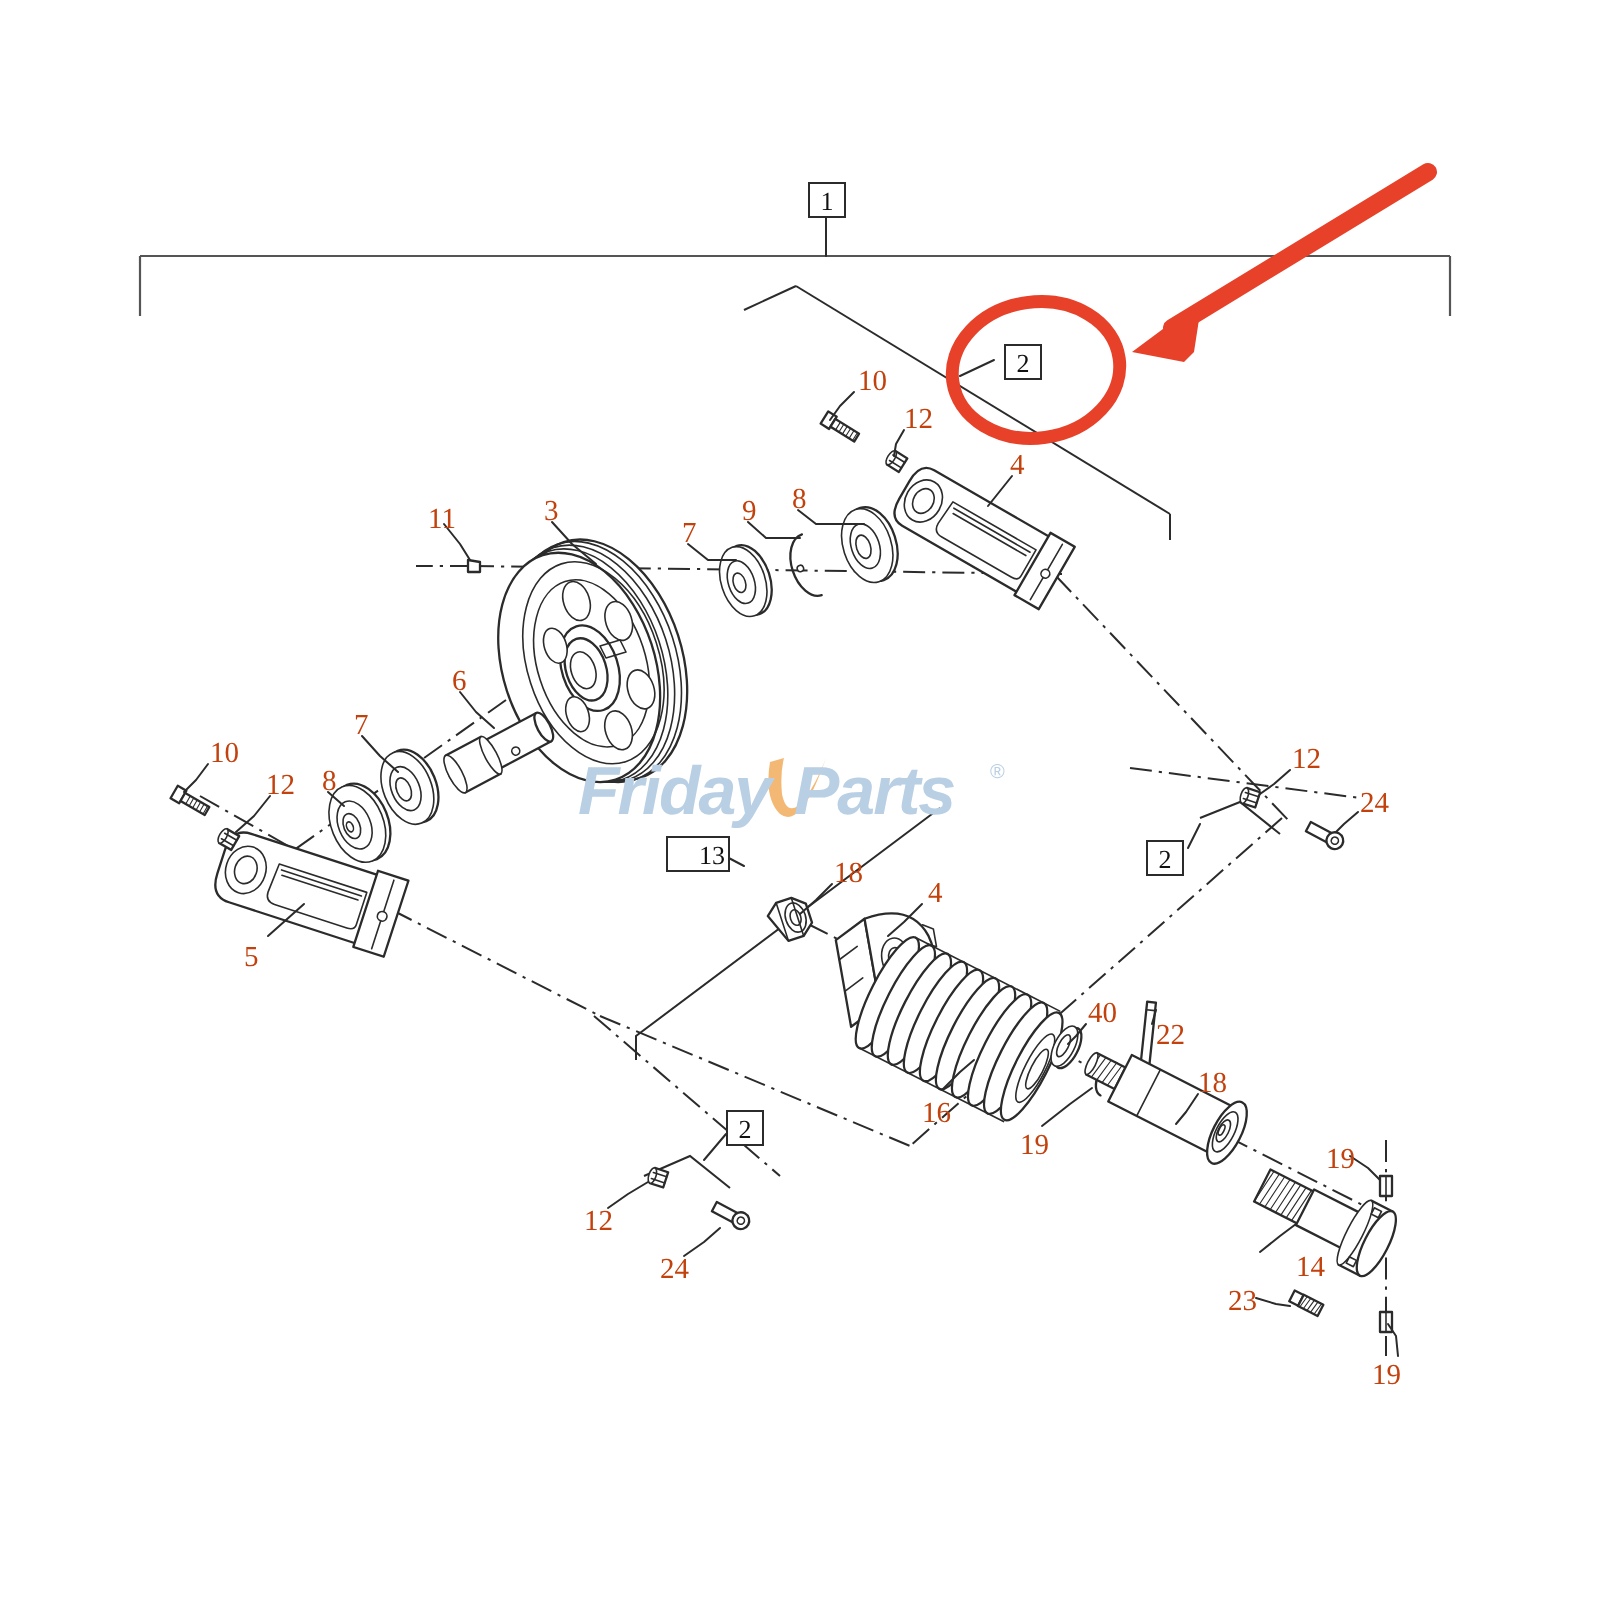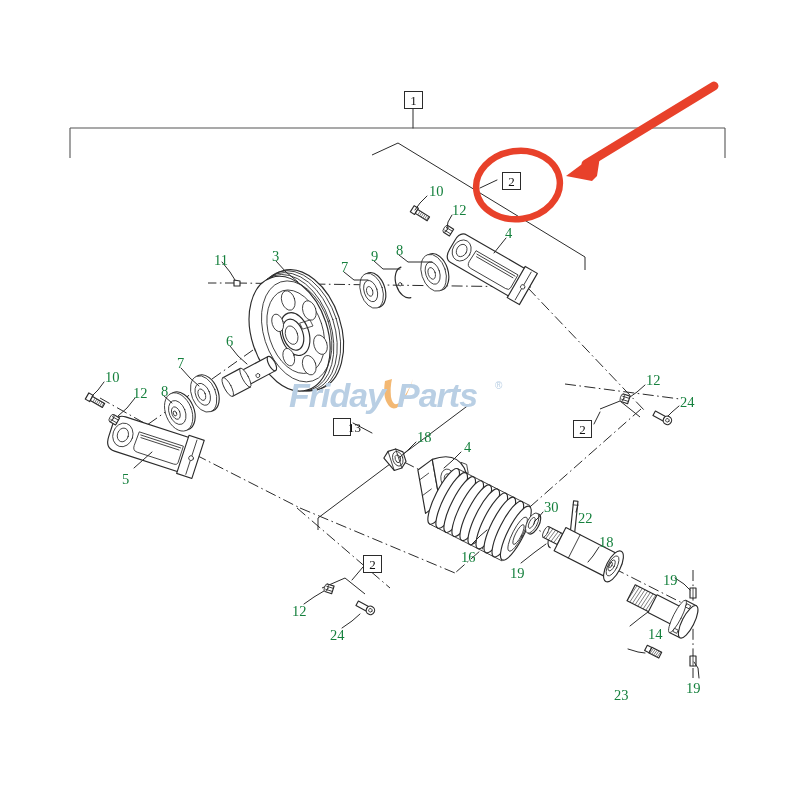--- a/index.html
+++ b/index.html
@@ -35,21 +35,21 @@
     text-align: center;
     line-height: 17px;
     width: 19px;
     height: 18px;
     box-sizing: border-box;
   }
   .ref-num {
     position: absolute;
     font-family: "Liberation Serif", serif;
     font-size: 14.5px;
-    color: #15803d;
+    color: #c2410c;
     white-space: nowrap;
     line-height: 1;
   }
   #watermark {
     position: absolute;
     left: 289px;
     top: 377px;
     width: 235px;
     height: 40px;
     pointer-events: none;
@@ -504,21 +504,21 @@
       <ellipse cx="518" cy="185" rx="42" ry="34" fill="none" stroke="#e8412a" stroke-width="6.5" transform="rotate(-8 518 185)"></ellipse>
     </g>
     <g>
       <path d="M 714 86 L 586 164" stroke="#e8412a" stroke-width="9" stroke-linecap="round" fill="none"></path>
       <path d="M 566 176 L 601 150 L 597 176 L 592 181 Z" fill="#e8412a"></path>
     </g>
   </svg>
 
   <div class="callout-box" style="left:404px; top:91px;">1</div>
   <div class="callout-box" style="left:502px; top:172px;">2</div>
-  <div class="callout-box" style="left:333px; top:418px; width:18px;padding-left:14px;">13</div>
+  <div class="callout-box" style="left:333px; top:418px; width:32px;padding-left:14px;">13</div>
   <div class="callout-box" style="left:573px; top:420px;">2</div>
   <div class="callout-box" style="left:363px; top:555px;">2</div>
 
   <div id="refnums">
       <div class="ref-num" style="left: 429px; top: 184px;">10</div>
       <div class="ref-num" style="left: 452px; top: 203px;">12</div>
       <div class="ref-num" style="left: 505px; top: 226px;">4</div>
       <div class="ref-num" style="left: 396px; top: 243px;">8</div>
       <div class="ref-num" style="left: 371px; top: 249px;">9</div>
       <div class="ref-num" style="left: 341px; top: 260px;">7</div>
@@ -528,25 +528,25 @@
       <div class="ref-num" style="left: 177px; top: 356px;">7</div>
       <div class="ref-num" style="left: 161px; top: 384px;">8</div>
       <div class="ref-num" style="left: 105px; top: 370px;">10</div>
       <div class="ref-num" style="left: 133px; top: 386px;">12</div>
       <div class="ref-num" style="left: 122px; top: 472px;">5</div>
       <div class="ref-num" style="left: 646px; top: 373px;">12</div>
       <div class="ref-num" style="left: 680px; top: 395px;">24</div>
       <div class="ref-num" style="left: 417px; top: 430px;">18</div>
       <div class="ref-num" style="left: 464px; top: 440px;">4</div>
       <div class="ref-num" style="left: 461px; top: 550px; font-family: Liberation Serif, serif;">16</div>
-      <div class="ref-num" style="left: 544px; top: 500px;">30</div>
+      <div class="ref-num" style="left: 544px; top: 500px;">40</div>
       <div class="ref-num" style="left: 578px; top: 511px;">22</div>
       <div class="ref-num" style="left: 510px; top: 566px;">19</div>
       <div class="ref-num" style="left: 599px; top: 535px;">18</div>
       <div class="ref-num" style="left: 663px; top: 573px;">19</div>
       <div class="ref-num" style="left: 648px; top: 627px;">14</div>
-      <div class="ref-num" style="left: 614px; top: 644px; margin-top: 44px;">23</div>
+      <div class="ref-num" style="left: 614px; top: 644px;">23</div>
       <div class="ref-num" style="left: 686px; top: 681px;">19</div>
       <div class="ref-num" style="left: 292px; top: 604px;">12</div>
       <div class="ref-num" style="left: 330px; top: 628px;">24</div>
     </div>
 
 </div>
 
 </body></html>

